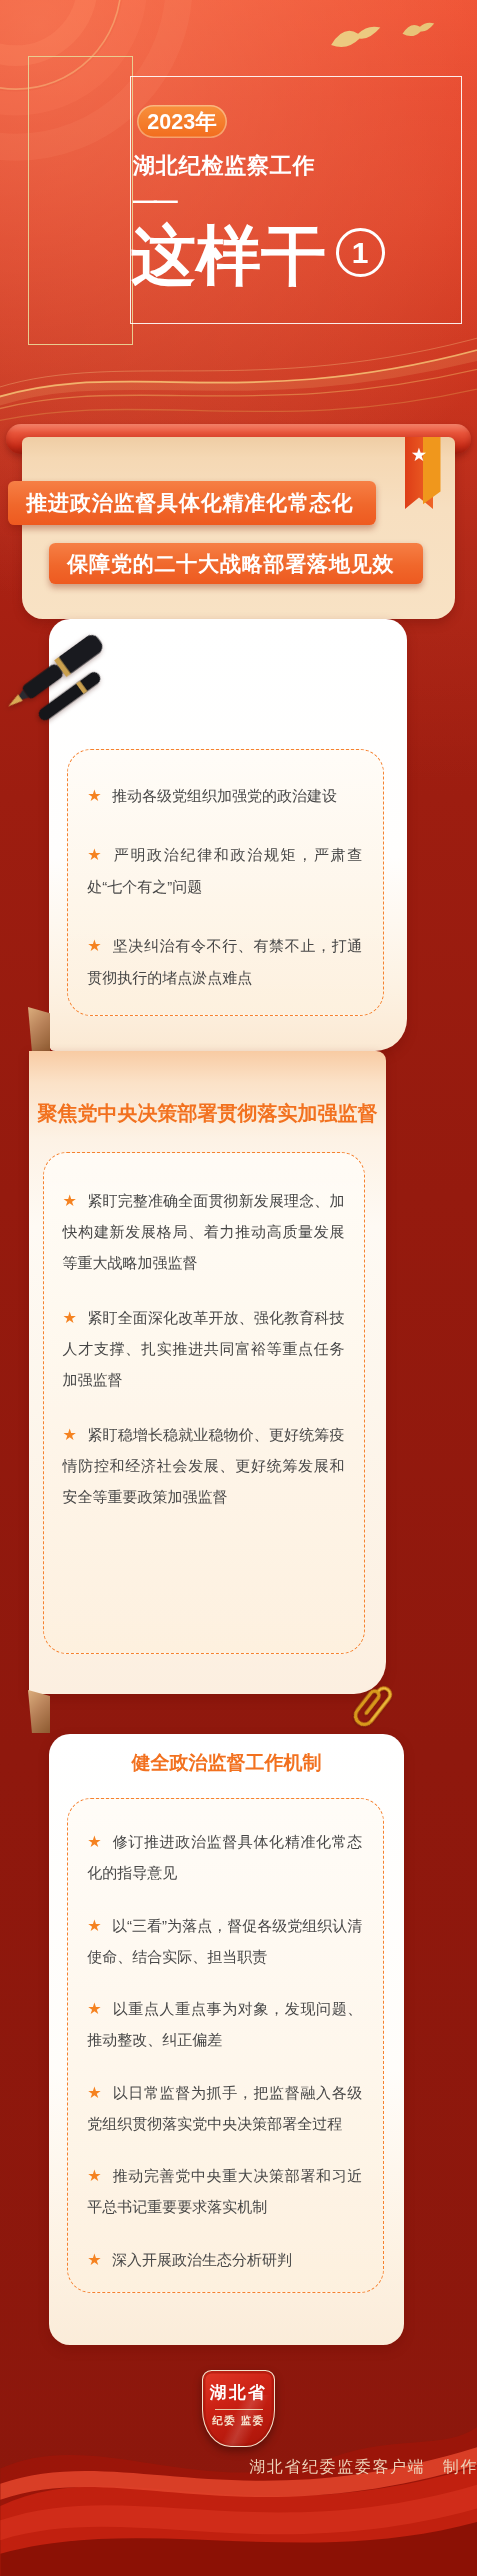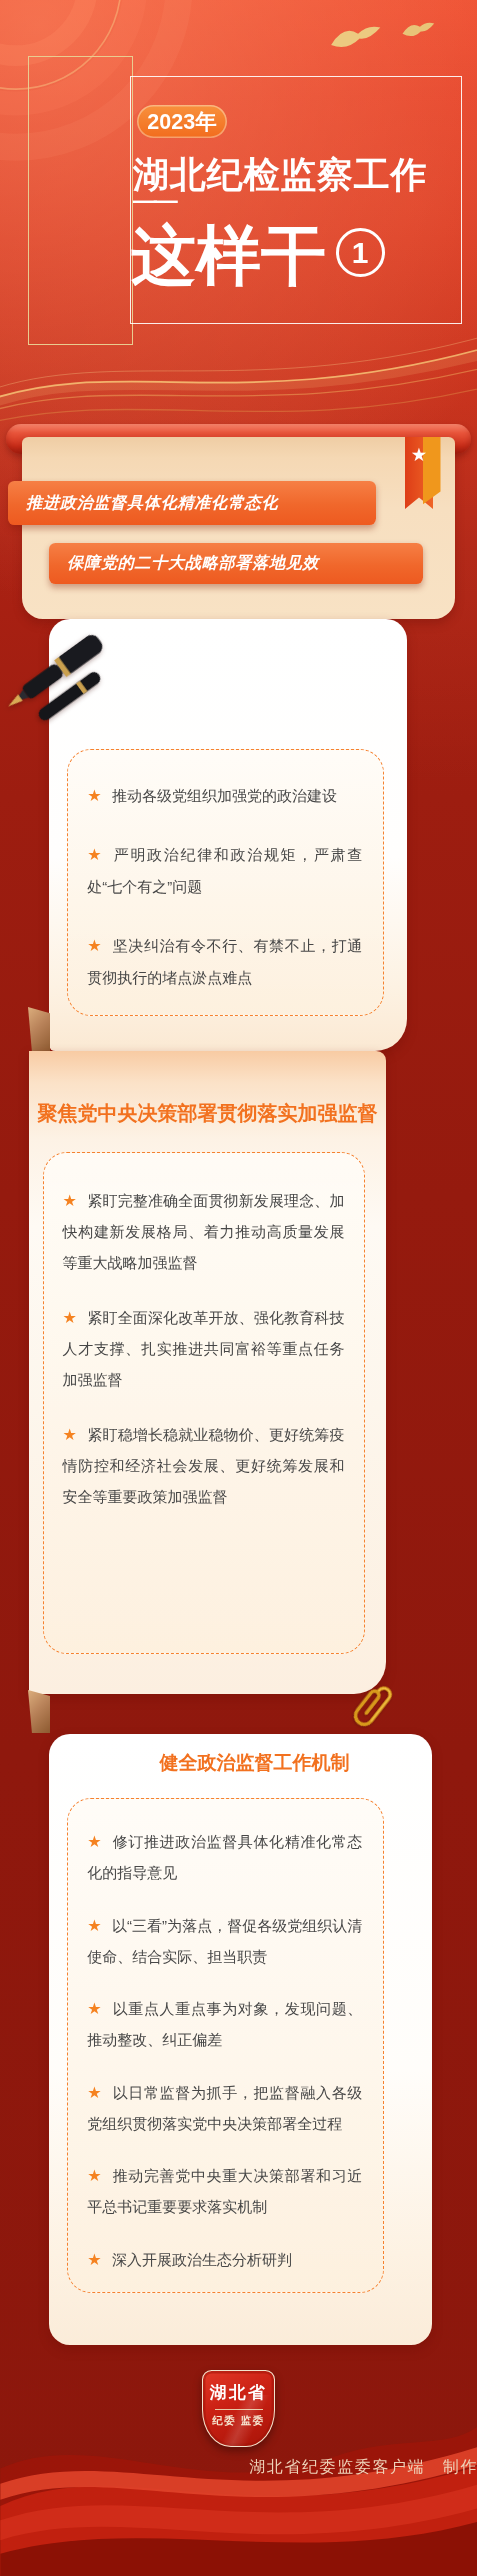--- a/index.html
+++ b/index.html
@@ -15,21 +15,21 @@
   
   .side-box{left:28px;top:56px;width:105px;height:289px;border:1.6px solid #e9cc90;box-sizing:border-box;
     display:flex;align-items:center;justify-content:center;}
   .side-label{writing-mode:vertical-rl;text-orientation:upright;font-size:76px;font-weight:bold;letter-spacing:11px;
     color:#e9c87e;background:linear-gradient(180deg,#f9ecc2 0%,#ecca83 45%,#d5a95c 75%,#c79a48 100%);
     -webkit-background-clip:text;background-clip:text;-webkit-text-fill-color:transparent;line-height:1;}
   .title-box{left:130px;top:76px;width:332px;height:248px;border:1.6px solid rgba(255,255,255,.9);box-sizing:border-box;}
   .year-pill{left:137px;top:105px;width:90px;height:33px;border-radius:17.5px;
     background:linear-gradient(180deg,#f8913d 0%,#f26c1d 100%);color:#fff;font-size:21.5px;font-weight:bold;
     display:flex;align-items:center;justify-content:center;box-shadow:inset 0 0 0 1.6px rgba(255,255,255,.35);}
-  .main-title{left:133px;top:151px;width:326px;color:#fff;font-size:36px;font-weight:bold;letter-spacing:0.8px;}
+  .main-title{left:133px;top:151px;width:326px;color:#fff;font-size:22px;font-weight:bold;letter-spacing:0.8px;}
   .title-dash{left:133px;top:186px;color:#fff;font-size:24px;font-weight:bold;letter-spacing:-3.2px;}
   .headline-row{left:131px;top:220px;display:flex;align-items:flex-start;}
   .headline{color:#fff;font-size:65px;font-weight:bold;letter-spacing:0px;line-height:1.1;}
   .issue-circle{width:43px;height:43px;border:3.2px solid #fff;border-radius:50%;margin-left:9.6px;margin-top:8px;
     display:flex;align-items:center;justify-content:center;color:#fff;font-size:30px;font-weight:bold;}
   
   .corner-swirl{left:0;top:0;}
   .swirl-band{left:0;top:322px;}
   .birds{left:320px;top:12.7px;}
   
@@ -39,34 +39,34 @@
   .sheet-top{left:22px;top:437px;width:433px;height:182px;border-radius:6.4px 6.4px 21px 21px;
     background:linear-gradient(180deg,#efcda4 0%,#f5d8b4 21px,#f7dfc0 72px,#f8e2c4 100%);
     box-shadow:0 4.8px 9.6px rgba(100,12,5,.3);}
   .bookmark-body{left:405px;top:437px;width:28px;height:72px;
     background:linear-gradient(90deg,#dd3d17 0%,#ef6426 100%);
     -webkit-clip-path:polygon(0 0,100% 0,100% 100%,50% 84%,0 100%);clip-path:polygon(0 0,100% 0,100% 100%,50% 84%,0 100%);}
   .bookmark-tail{left:423px;top:437px;width:17.5px;height:70px;background:#f0971c;
     -webkit-clip-path:polygon(0 0,100% 0,100% 78%,0 96%);clip-path:polygon(0 0,100% 0,100% 78%,0 96%);}
   .bookmark-star{left:405px;top:444px;width:28px;text-align:center;color:#fff;font-size:18.3px;}
   .banner{border-radius:6.4px;background:linear-gradient(180deg,#f67f45 0%,#f0672b 55%,#ee5a20 100%);
-    color:#fff;font-weight:bold;font-size:16px;letter-spacing:0.8px;display:flex;align-items:center;
-    box-shadow:0 3.2px 6.4px rgba(130,25,5,.35);font-style:italic;}
+    color:#fff;font-weight:bold;font-size:21px;letter-spacing:0.8px;display:flex;align-items:center;
+    box-shadow:0 3.2px 6.4px rgba(130,25,5,.35);}
   .banner1{left:8px;top:481px;width:368px;height:44px;padding-left:18.3px;box-sizing:border-box;}
   .banner2{left:49px;top:543px;width:374px;height:41px;padding-left:18.3px;box-sizing:border-box;}
   
   .card1{left:49px;top:619px;width:358px;height:432px;border-radius:21px 21px 32px 6.4px;
     background:linear-gradient(180deg,#ffffff 0%,#fffefd 55%,#fdf2e3 85%,#fbe9d3 100%);
     box-shadow:0 4.8px 11px rgba(100,10,5,.28);}
   .sheet2{left:29px;top:1051px;width:357px;height:643px;border-radius:0 9.6px 32px 0;
     background:linear-gradient(180deg,#f8cba3 0%,#fbe2c8 32px,#fdf2e5 88px,#fefaf4 175px,#fdf6ec 358px,#fcefe0 100%);
     box-shadow:0 4.8px 11px rgba(100,10,5,.28);}
   .card3{left:49px;top:1734px;width:355px;height:611px;border-radius:21px;
     background:linear-gradient(180deg,#ffffff 0%,#fffdfa 55%,#fdf2e3 85%,#fbecd9 100%);
-    box-shadow:0 4.8px 11px rgba(100,10,5,.28);padding-left:28px;}
+    box-shadow:0 4.8px 11px rgba(100,10,5,.28);}
   .fold{width:22px;background:linear-gradient(135deg,#dcae7d 0%,#b9835a 45%,#8d5a30 100%);
     -webkit-clip-path:polygon(0 0,100% 14%,100% 100%,18% 100%);clip-path:polygon(0 0,100% 14%,100% 100%,18% 100%);}
   .fold1{left:28px;top:1007px;height:45px;}
   .fold2{left:28px;top:1690px;height:43px;}
   .sec-title{width:100%;text-align:center;color:#f2711f;font-weight:bold;}
   .sec-title.t1{margin-top:45px;font-size:19px;line-height:36px;}
   .sec-title.t2{margin-top:46px;font-size:20px;line-height:32px;}
   .sec-title.t3{margin-top:12.7px;font-size:19px;line-height:32px;}
   .dashed-box{position:absolute;border:1.6px dashed #f6812f;border-radius:24px;box-sizing:border-box;
     background:linear-gradient(180deg,rgba(255,252,247,.9) 0%,rgba(253,240,222,.9) 100%);}

